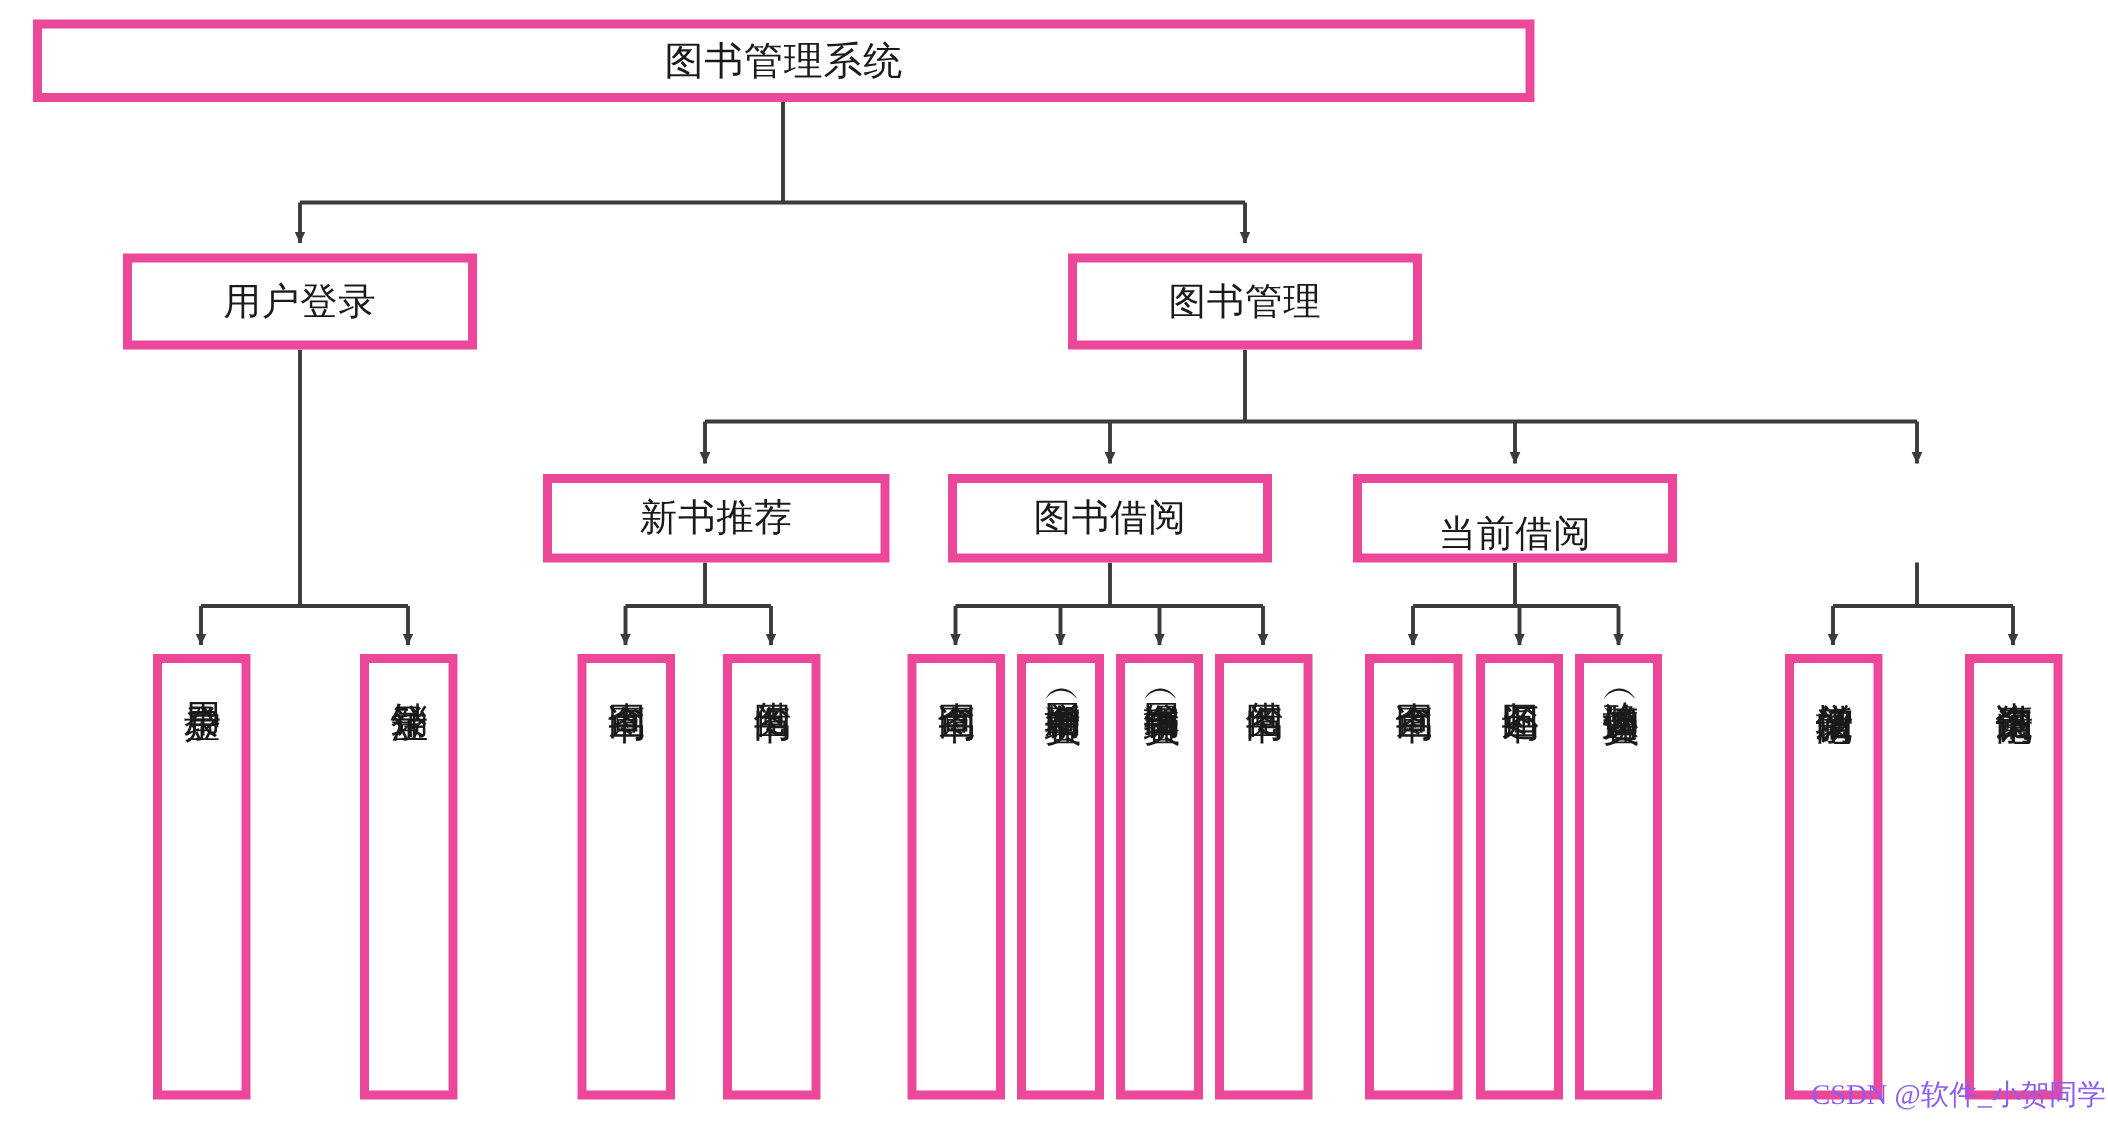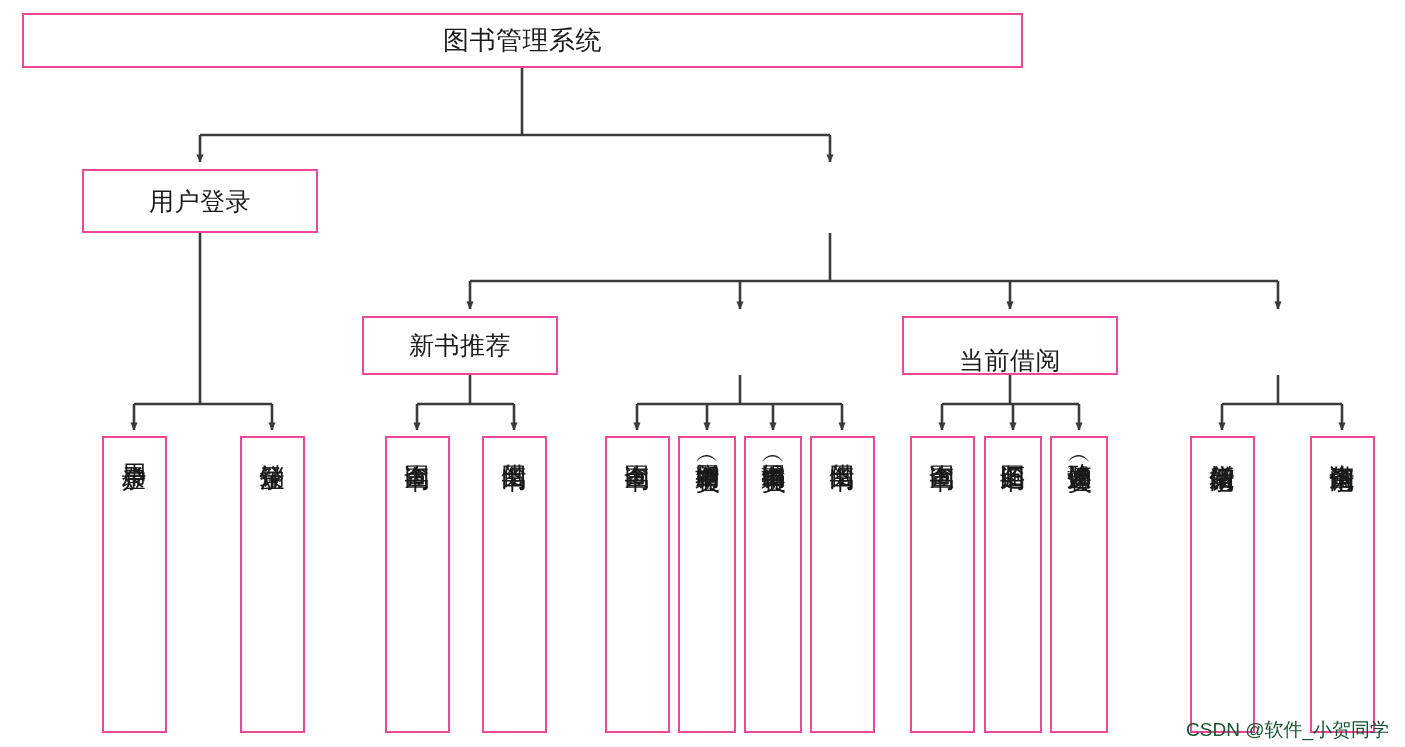--- a/index.html
+++ b/index.html
@@ -22,21 +22,21 @@
     left: 0;
     top: 0;
     width: 1405px;
     height: 747px;
     pointer-events: none;
   }
   .node {
     position: absolute;
     box-sizing: border-box;
     background: #ffffff;
-    border: 2px solid #ec4899;
+    border: 6px solid #ec4899;
     display: flex;
     align-items: center;
     justify-content: center;
     color: #1a1a1a;
     z-index: 2;
   }
   .node .lbl {
     display: block;
     text-align: center;
     line-height: 1.05;
@@ -58,27 +58,27 @@
     text-orientation: upright;
     font-size: 25px;
     line-height: 1.12;
     letter-spacing: 1px;
     white-space: nowrap;
     margin: 0 auto;
   }
   .node.v.tall .lbl { font-size: 24px; }
   .watermark {
     position: absolute;
-    right: 16px;
+    right: 1px;
     bottom: 4px;
     font-size: 19px;
-    color: #14532d;
+    color: #8b5cf6;
     white-space: nowrap;
     z-index: 5;
-    font-family: Liberation Sans, sans-serif;
+    font-family: Liberation Serif, serif;
   }
 </style>
 </head>
 <body>
 
 <div id="canvas">
 
   <svg id="edges" viewBox="0 0 1405 747" xmlns="http://www.w3.org/2000/svg">
     <defs>
       <marker id="arrow" markerWidth="9" markerHeight="9" refX="7.6" refY="4" orient="auto" markerUnits="userSpaceOnUse">
@@ -129,23 +129,29 @@
     </g>
   </svg>
 
   <div class="node h root" style="left:22px;top:13px;width:1001px;height:55px;">
     <span class="lbl">图书管理系统</span>
   </div>
 
   <div class="node h" style="left:82px;top:169px;width:236px;height:64px;">
     <span class="lbl">用户登录</span>
   </div>
-
-  <div class="node h" style="left:362px;top:316px;width:196px;height:59px;">
+  <div class="node h" style="left:712px;top:169px;width:236px;height:64px;">
+    <span class="lbl">图书管理</span>
+  </div>
+
+  <div class="node h" style="left:362px;top:316px;width:231px;height:59px;">
     <span class="lbl">新书推荐</span>
+  </div>
+  <div class="node h" style="left:632px;top:316px;width:216px;height:59px;">
+    <span class="lbl">图书借阅</span>
   </div>
   <div class="node h" style="left:902px;top:316px;width:216px;height:59px;align-items:flex-end;">
     <span class="lbl">当前借阅</span>
   </div>
 
   <div class="node v" style="left:102px;top:436px;width:65px;height:297px;">
     <span class="lbl">用户登录</span>
   </div>
   <div class="node v" style="left:240px;top:436px;width:65px;height:297px;">
     <span class="lbl">注销登录</span>

